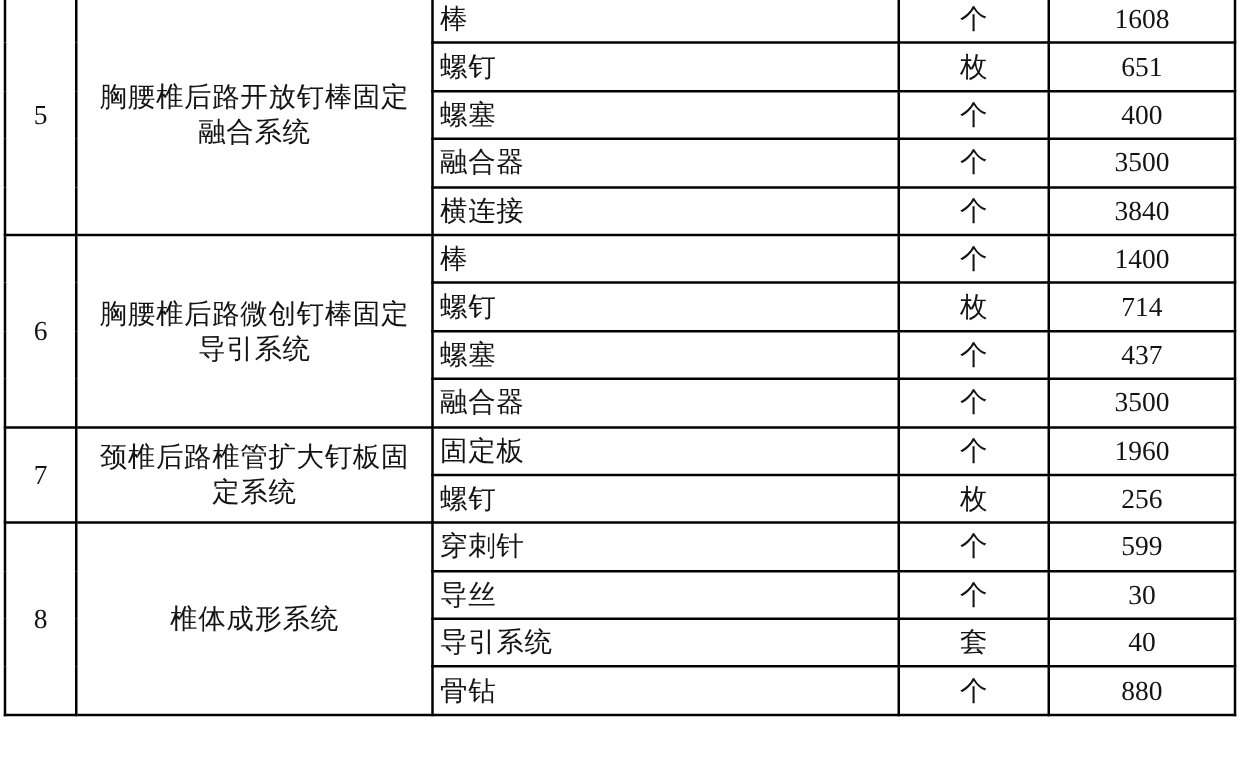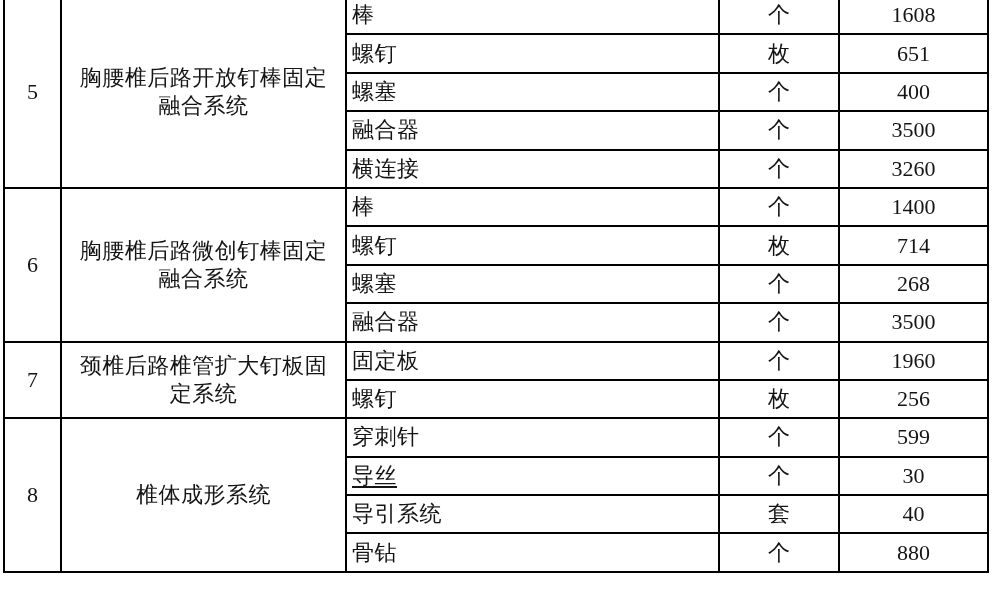--- a/index.html
+++ b/index.html
@@ -55,21 +55,20 @@
   }
   td.unit-cell {
     text-align: center;
     font-size: 22px;
   }
   td.qty-cell {
     text-align: center;
     font-size: 22px;
   }
   .underlined {
-    text-decoration: underline;
     text-underline-offset: 3px;
   }
 </style>
 </head>
 <body>
 
 <div class="page">
   <table class="doc-table">
     <colgroup>
       <col class="c-no">
@@ -98,39 +97,39 @@
           <td class="qty-cell">400</td>
         </tr>
         <tr>
           <td class="comp-cell">融合器</td>
           <td class="unit-cell">个</td>
           <td class="qty-cell">3500</td>
         </tr>
         <tr>
           <td class="comp-cell">横连接</td>
           <td class="unit-cell">个</td>
-          <td class="qty-cell">3260</td>
+          <td class="qty-cell">3840</td>
         </tr>
         <tr>
           <td class="no-cell" rowspan="4">6</td>
           <td class="name-cell" rowspan="4">胸腰椎后路微创钉棒固定
-融合系统</td>
+导引系统</td>
           <td class="comp-cell">棒</td>
           <td class="unit-cell">个</td>
           <td class="qty-cell">1400</td>
         </tr>
         <tr>
           <td class="comp-cell">螺钉</td>
           <td class="unit-cell">枚</td>
           <td class="qty-cell">714</td>
         </tr>
         <tr>
           <td class="comp-cell">螺塞</td>
           <td class="unit-cell">个</td>
-          <td class="qty-cell">268</td>
+          <td class="qty-cell">437</td>
         </tr>
         <tr>
           <td class="comp-cell">融合器</td>
           <td class="unit-cell">个</td>
           <td class="qty-cell">3500</td>
         </tr>
         <tr>
           <td class="no-cell" rowspan="2">7</td>
           <td class="name-cell" rowspan="2">颈椎后路椎管扩大钉板固
 定系统</td>

